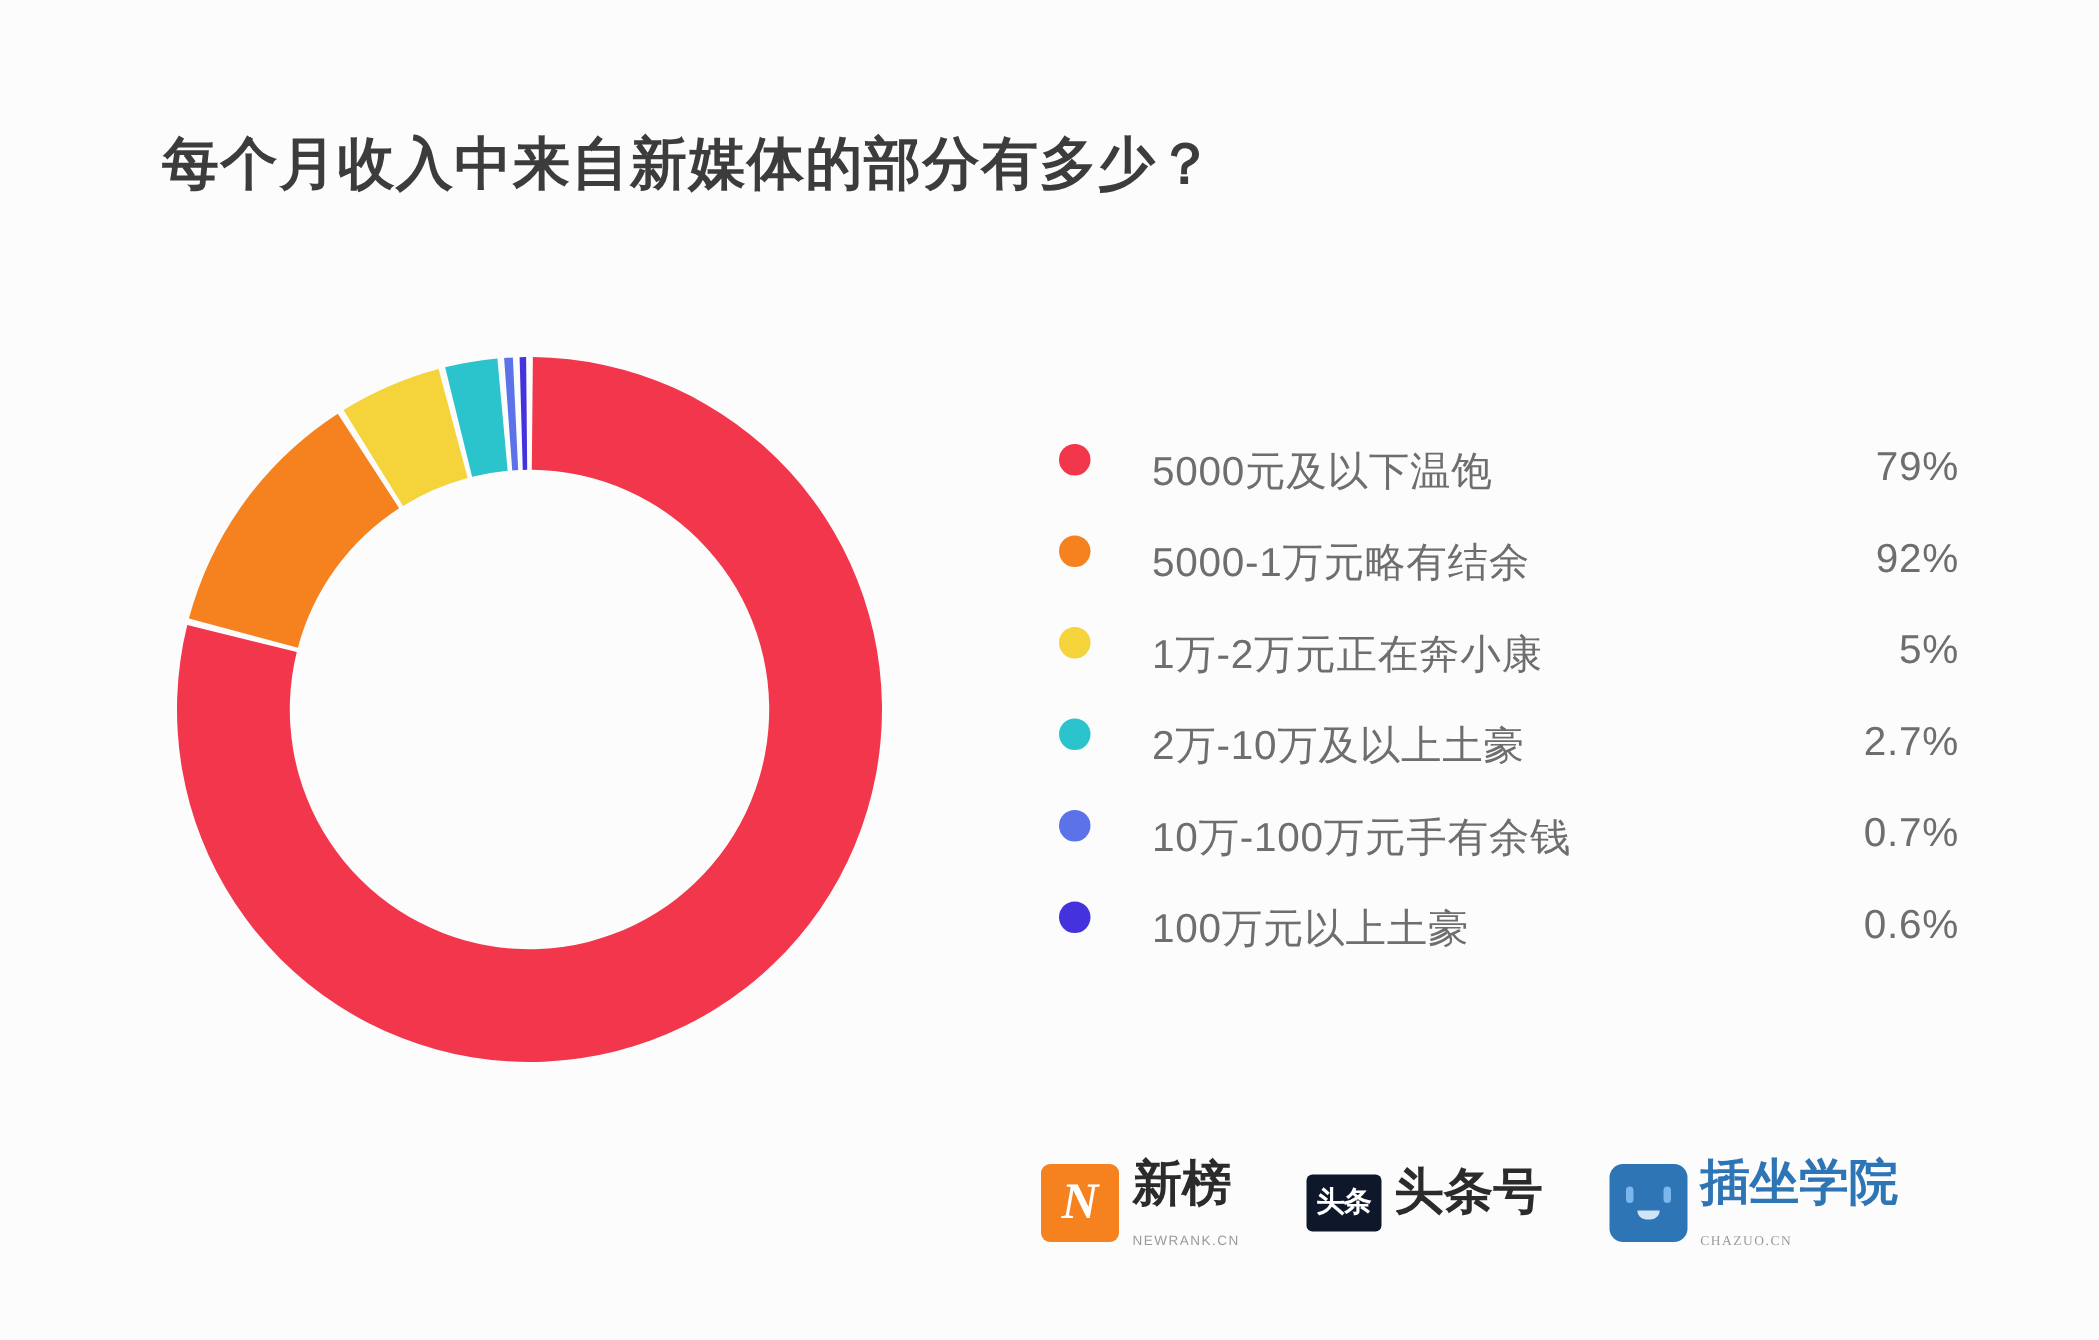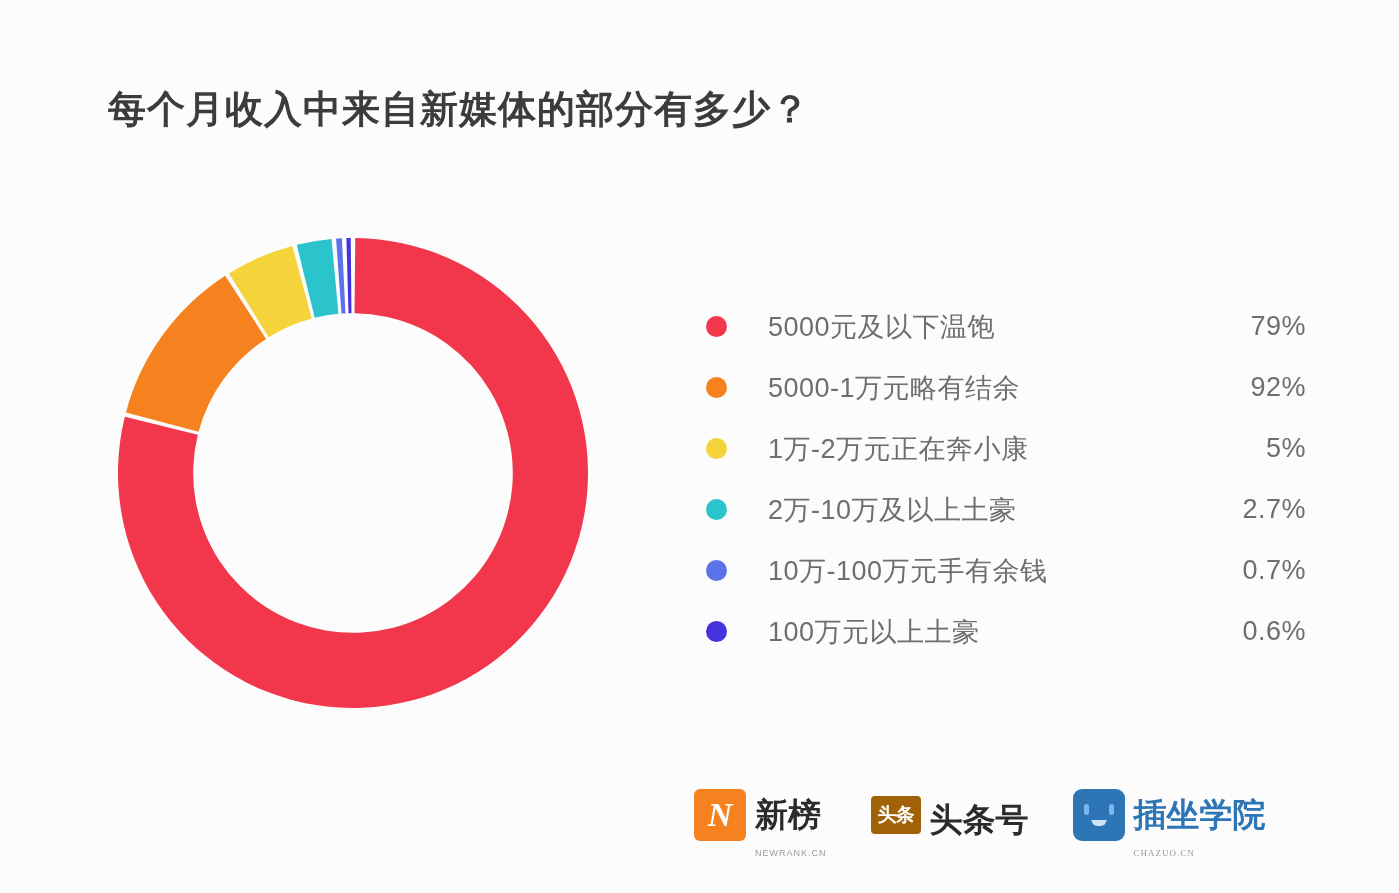--- a/index.html
+++ b/index.html
@@ -47,21 +47,21 @@
   #legend {
     position: absolute;
     left: 706px;
     top: 296px;
     width: 600px;
   }
   .legend-row {
     position: relative;
     height: 61px;
     display: flex;
-    align-items: center;
+    align-items: flex-start;
   }
   .legend-dot {
     width: 21px;
     height: 21px;
     border-radius: 50%;
     flex: 0 0 auto;
     margin-right: 0;
   }
   .legend-label {
     position: absolute;
@@ -101,21 +101,21 @@
     height: 52px;
     border-radius: 6px;
     display: flex;
     align-items: center;
     justify-content: center;
     flex: 0 0 auto;
     margin-right: 9px;
     position: relative;
   }
   .mark-newrank { background: linear-gradient(135deg,#F5821F 0%, #F5821F 100%); }
-  .mark-toutiao { background: #a16207; border-radius: 4px; width: 50px; height: 38px;}
+  .mark-toutiao { background: #0f172a; border-radius: 4px; width: 50px; height: 38px;}
   .mark-chazuo  { background: #2E75B6; border-radius: 9px; }
 
   .mark-newrank .glyph {
     color: #ffffff;
     font-size: 34px;
     font-weight: bold;
     font-style: italic;
     font-family: "Liberation Serif", serif;
     line-height: 1;
   }
@@ -153,21 +153,20 @@
   }
 
   .logo-text { display: flex; flex-direction: column; justify-content: center; }
   .logo-name {
     font-size: 33px;
     font-weight: bold;
     color: #2b2b2b;
     line-height: 1.05;
     letter-spacing: 0px;
     white-space: nowrap;
-    margin-top: 26px;
   }
   .logo-name.blue { color: #2E75B6; }
   .logo-sub {
     font-size: 9px;
     color: #9a9a9a;
     letter-spacing: 1px;
     margin-top: 15px;
     white-space: nowrap;
   }
   .logo-sub.hidden-sub { visibility: hidden; }

